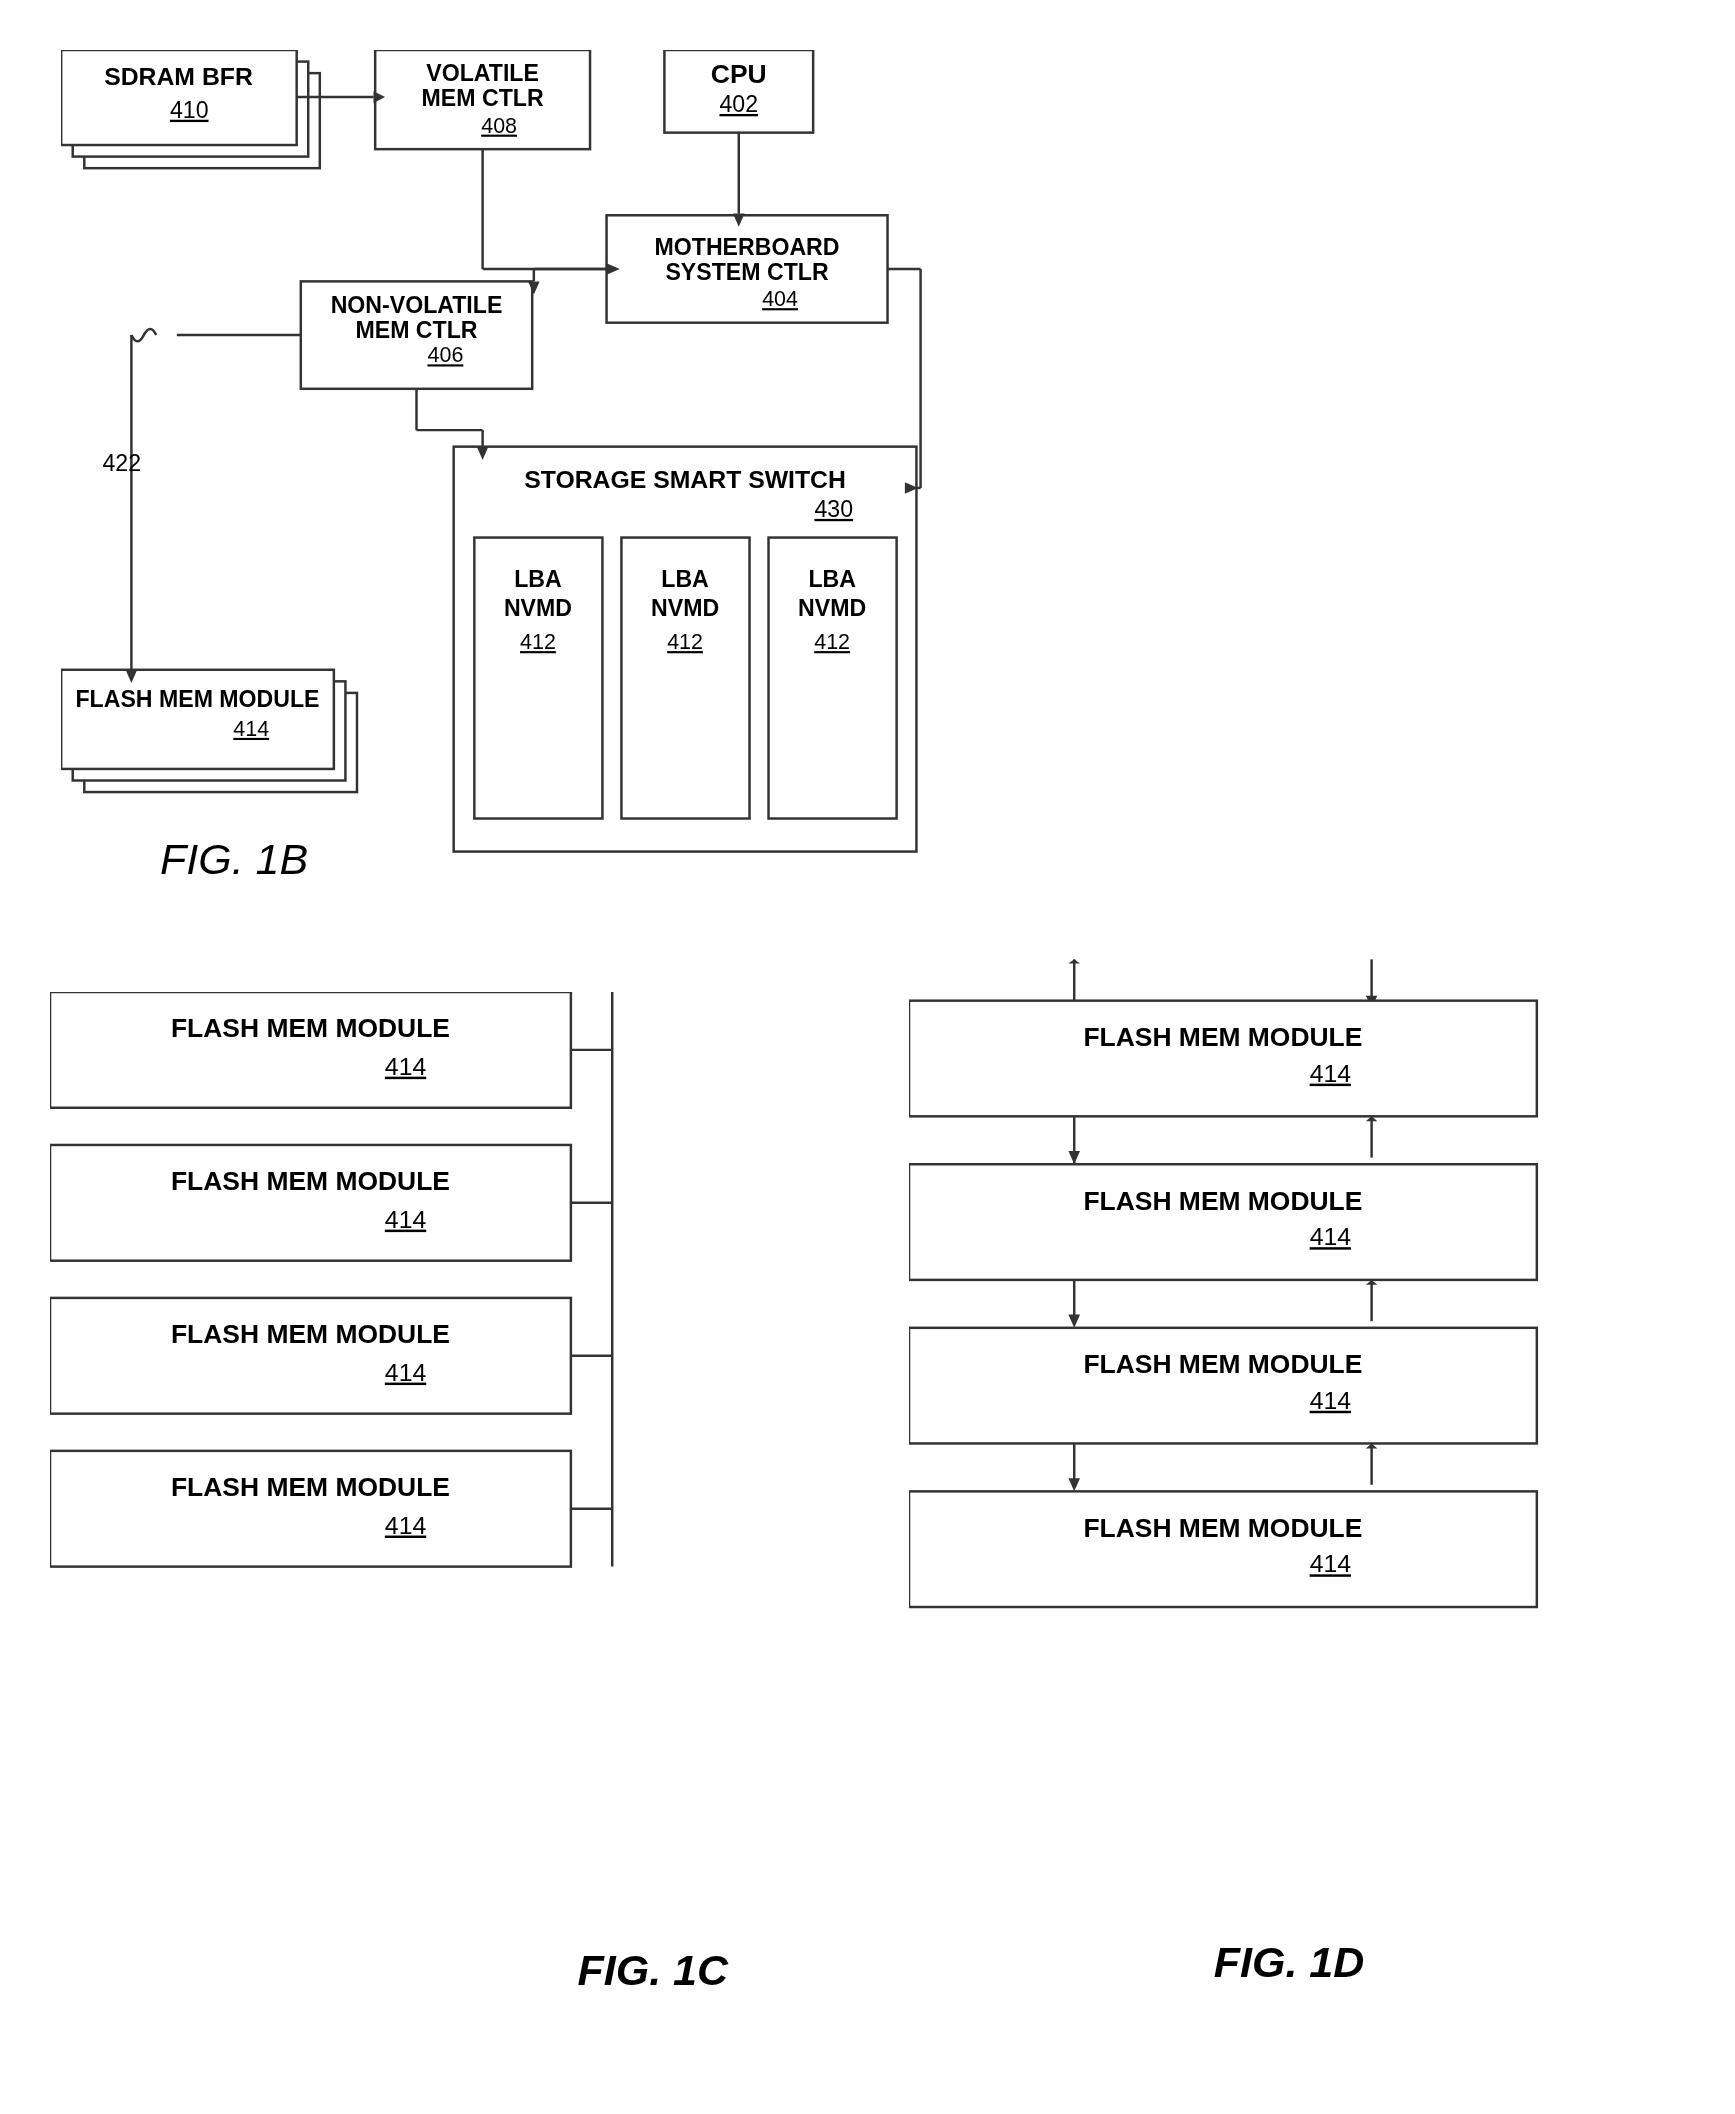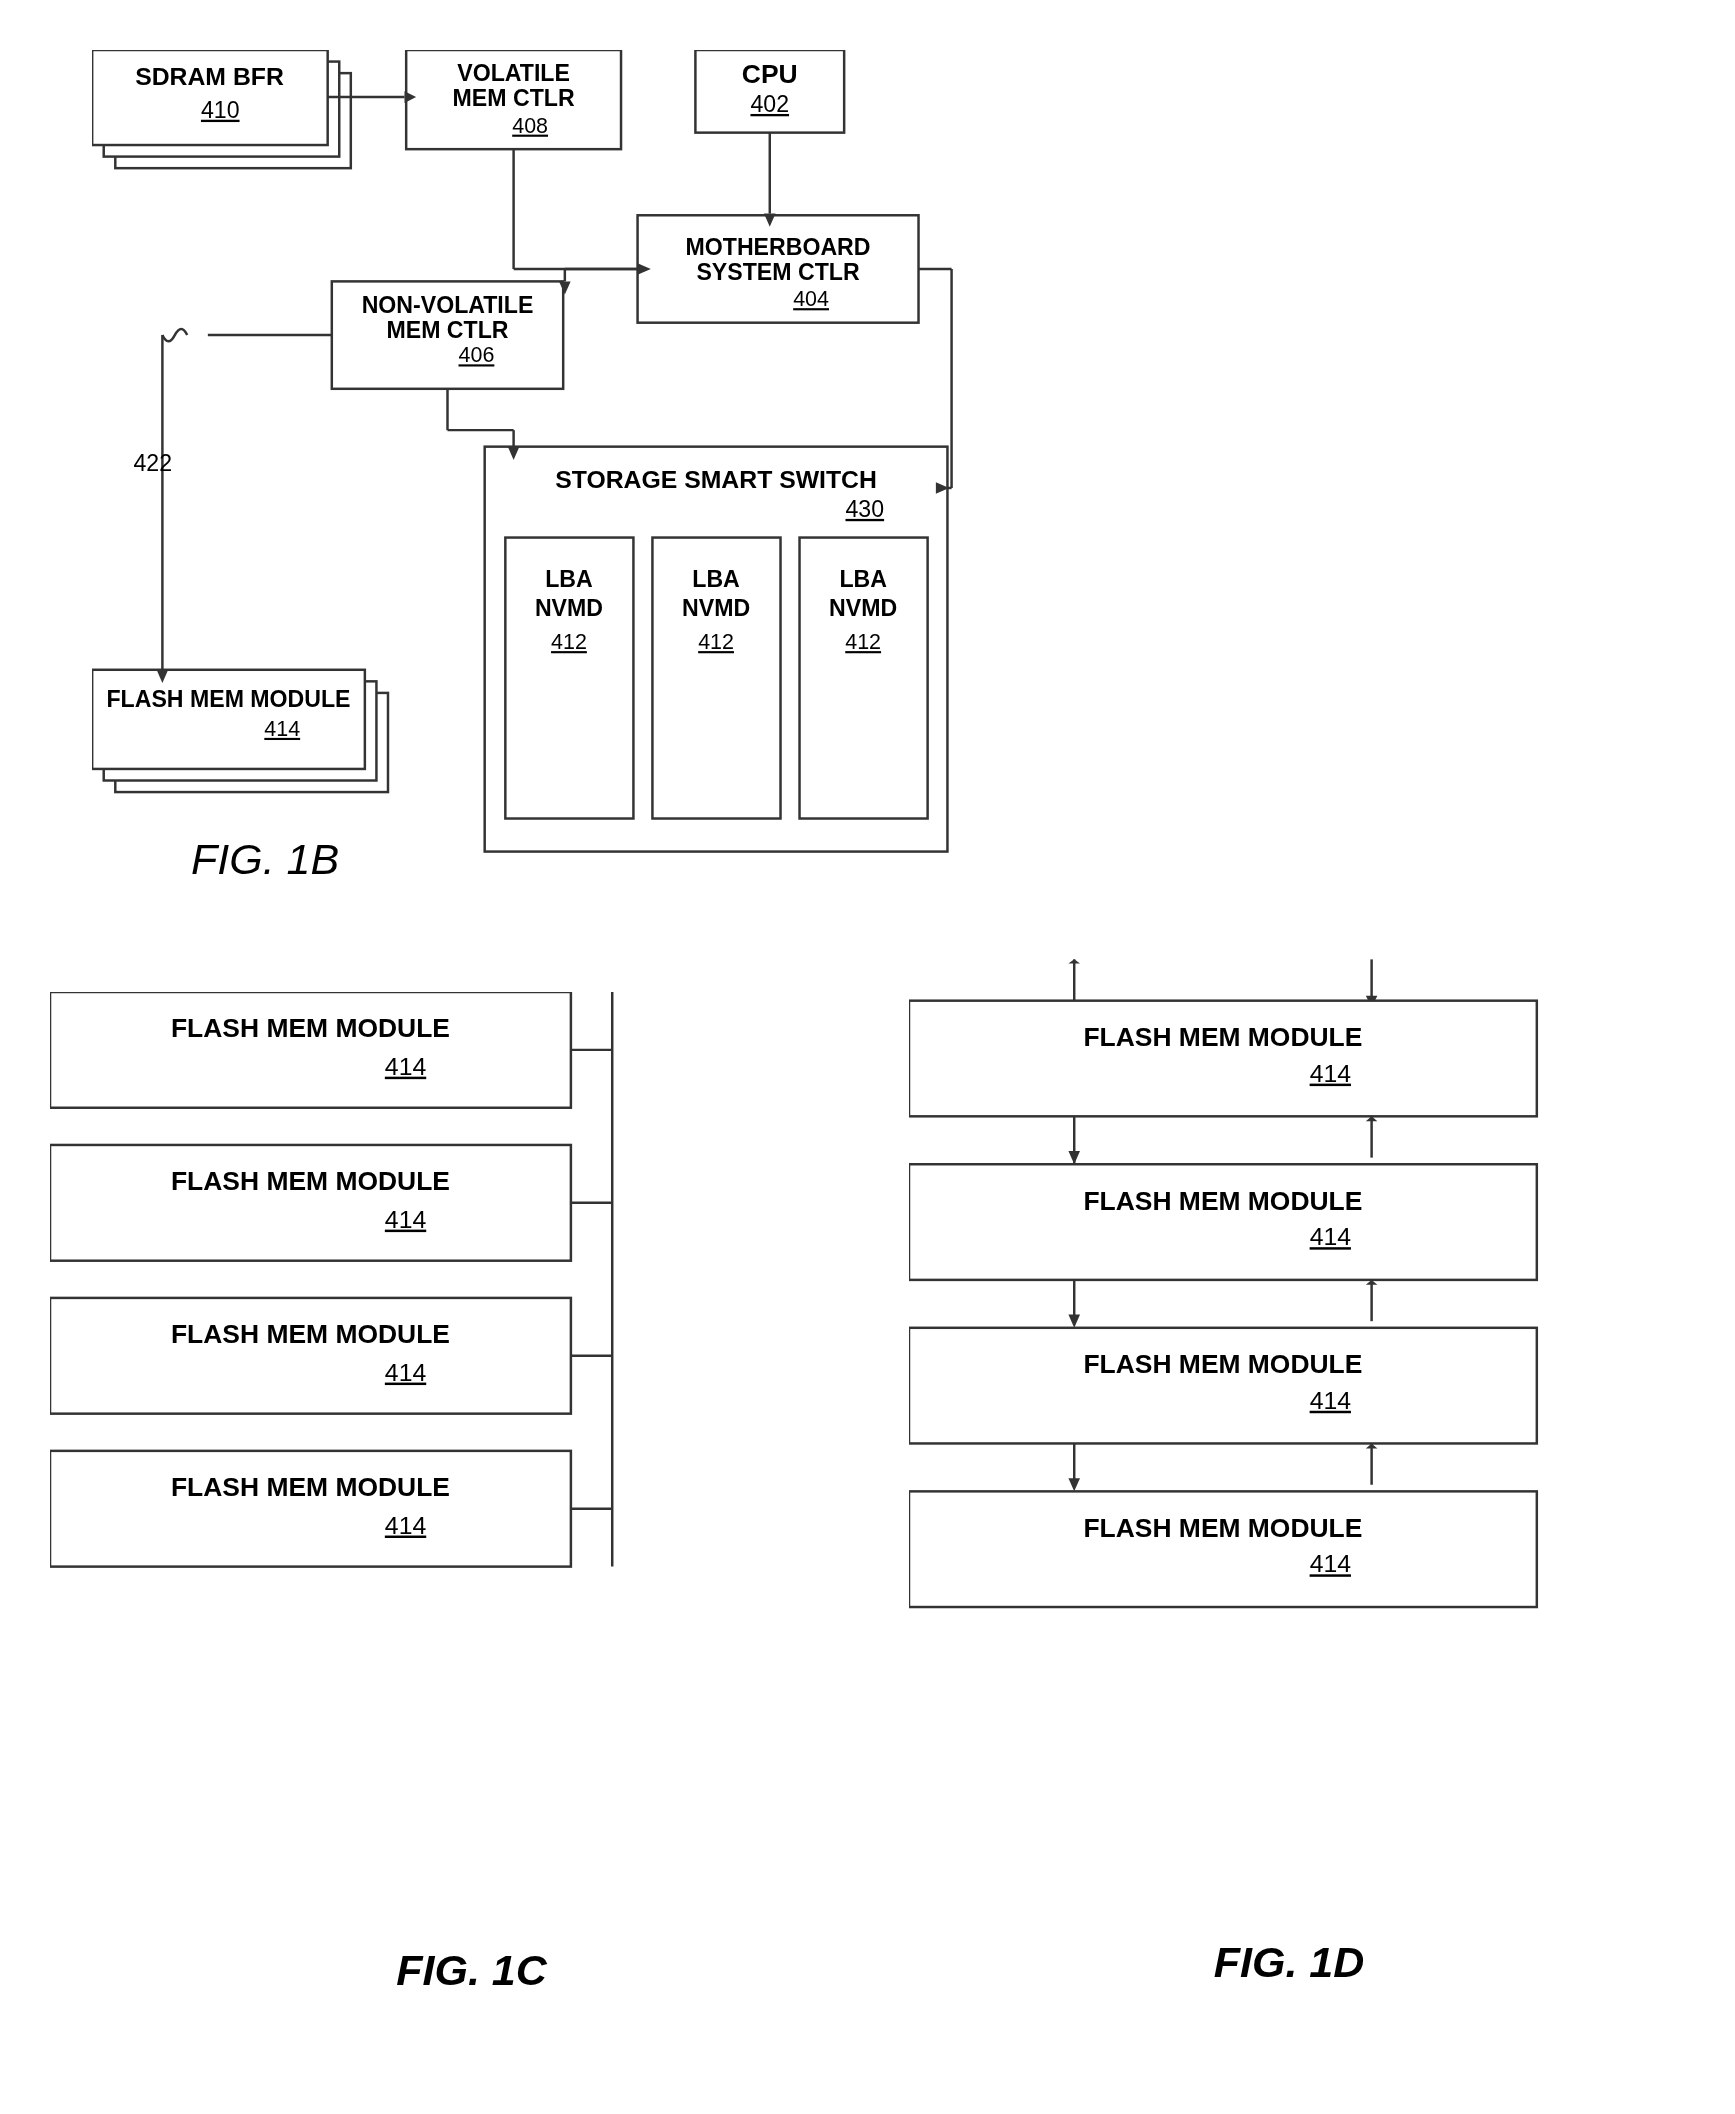--- a/index.html
+++ b/index.html
@@ -10,21 +10,21 @@
       min-height: 2114px;
       position: relative;
       overflow: hidden;
     }
 
     .page-container {
       width: 1736px;
       min-height: 2114px;
       background: #fff;
       position: relative;
-      padding: 50px 92px;
+      padding: 50px 61px;
     }
   </style>
 </head>
 <body>
 
 <div class="page-container">
 
   <div style="position:relative; width:1653px; height:951px;">
 
     <svg width="868" height="909" style="position:absolute; left:0; top:0;" viewBox="0 0 1050 1100">
@@ -146,21 +146,21 @@
 
       <line x1="680" y1="0" x2="680" y2="695" stroke="#333" stroke-width="3"></line>
 
       <line x1="630" y1="70" x2="680" y2="70" stroke="#333" stroke-width="3"></line>
       <line x1="630" y1="255" x2="680" y2="255" stroke="#333" stroke-width="3"></line>
       <line x1="630" y1="440" x2="680" y2="440" stroke="#333" stroke-width="3"></line>
       <line x1="630" y1="625" x2="680" y2="625" stroke="#333" stroke-width="3"></line>
     </svg>
 
     
-    <div style="margin-top: 25px; text-align:center; padding-left:165px;">
+    <div style="margin-top: 25px; text-align:right; padding-left:165px;">
       <span style="font-size:43px; font-weight:bold; font-style:italic;">FIG. 1C</span>
     </div>
   </div>
 
   <div style="position:absolute; left:909px; top:959px; width:760px;">
 
     <svg width="760" height="959" viewBox="0 0 920 1160">
 
       <line x1="200" y1="0" x2="200" y2="50" stroke="#333" stroke-width="3"></line>
       <polygon points="193,5 200,0 207,5" fill="#333"></polygon>

